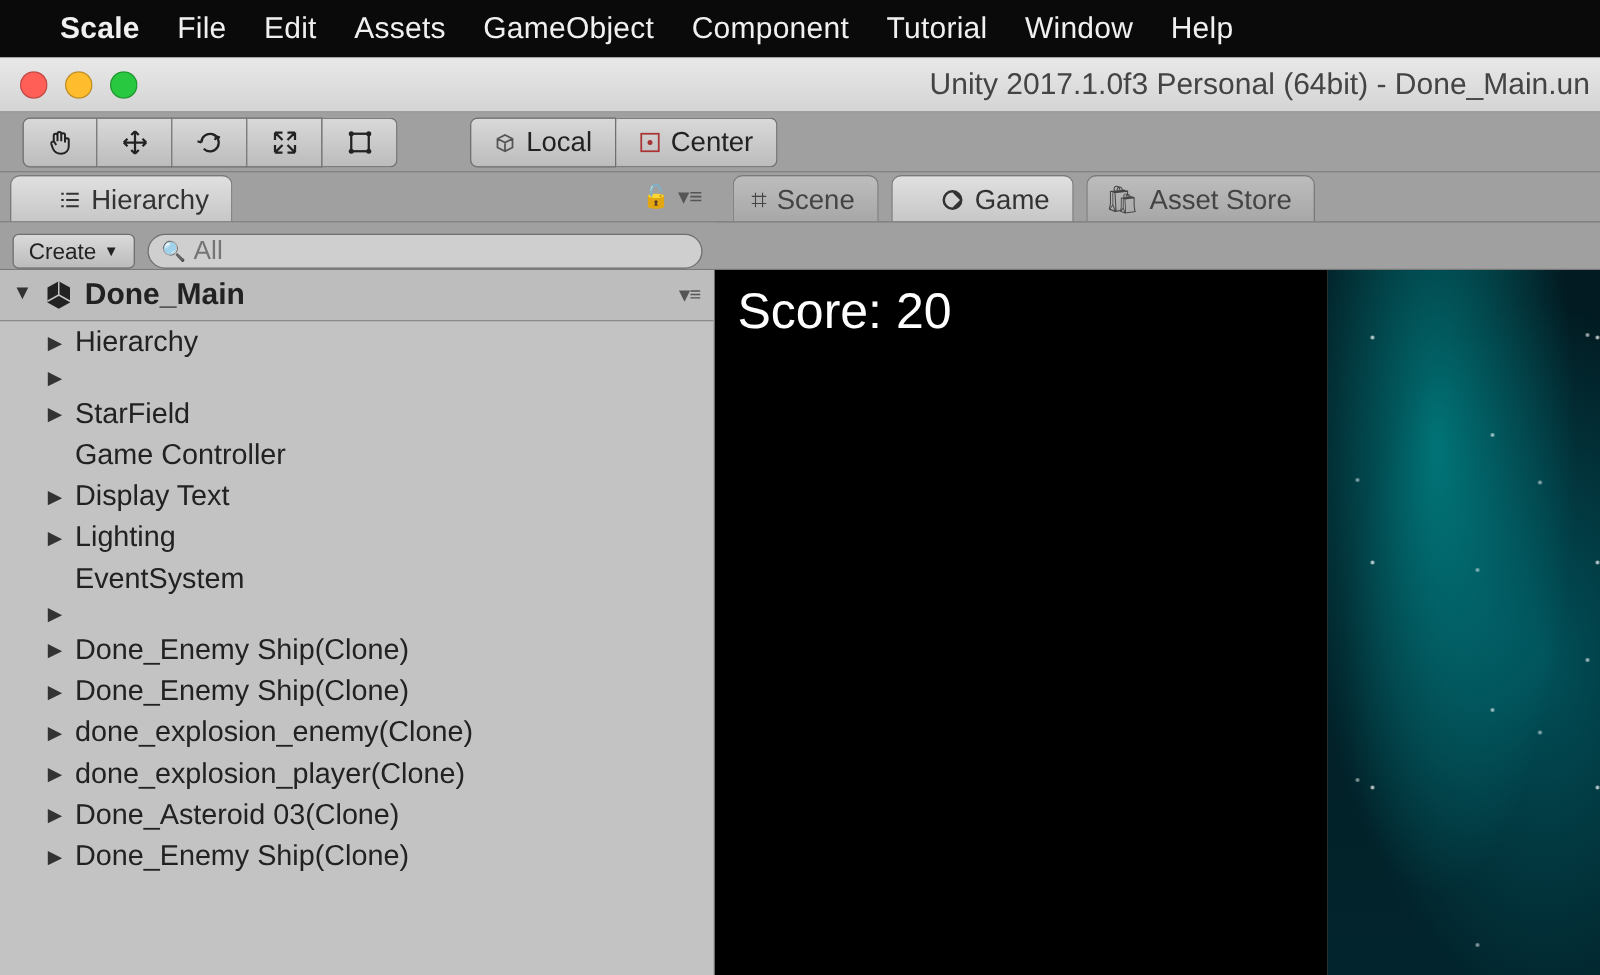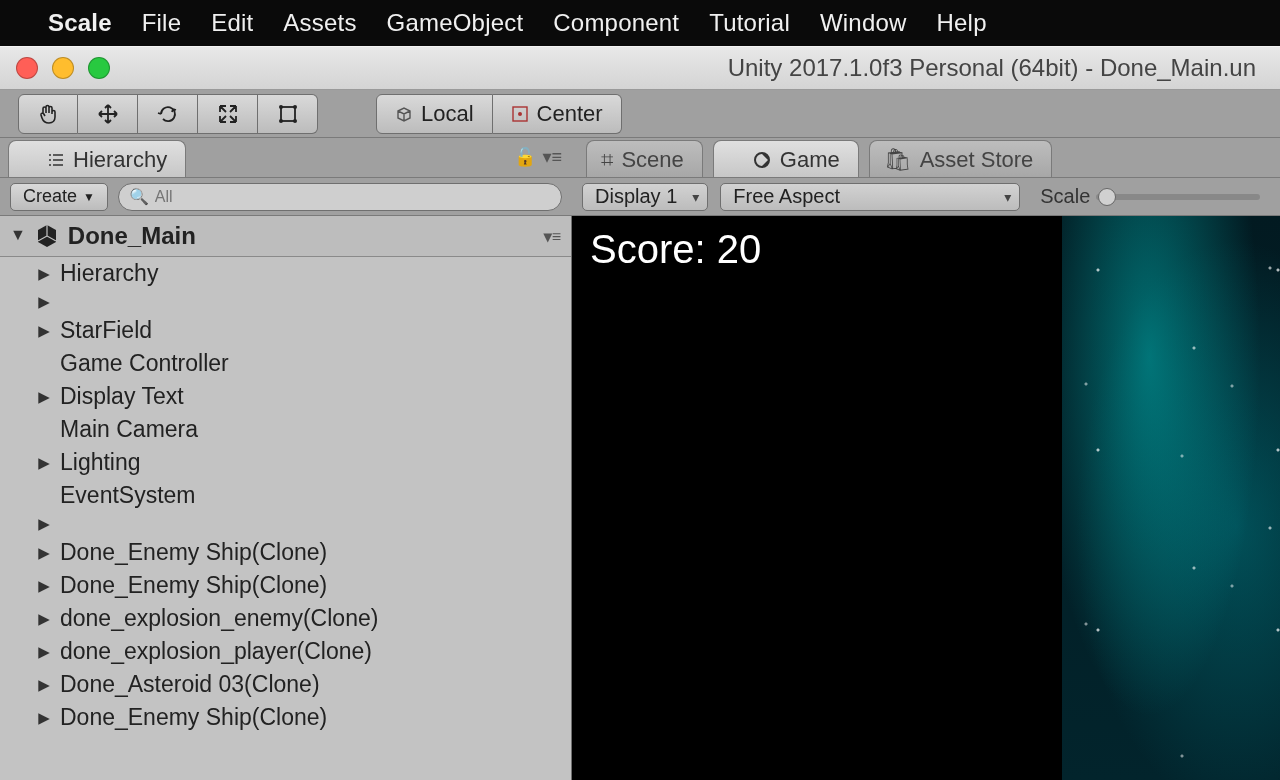--- a/index.html
+++ b/index.html
@@ -11,21 +11,21 @@
 .menubar .item { color: #f0f0f0; font-size: 24px; letter-spacing: 0.2px; cursor: default; }
 .menubar .item.bold { font-weight: 700; }
 
 
 .titlebar { background: linear-gradient(#e8e8e8,#d4d4d4); height: 44px; display: flex; align-items: center; padding: 0 16px; position: relative; border-top: 1px solid #f4f4f4; border-bottom: 1px solid #9a9a9a; }
 .traffic { display: flex; gap: 14px; }
 .tl { width: 22px; height: 22px; border-radius: 50%; border: 1px solid rgba(0,0,0,.25); }
 .tl.red   { background: #ff5f57; }
 .tl.yel   { background: #ffbd2e; }
 .tl.grn   { background: #28c940; }
-.titlebar .title { position: absolute; left: 0; right: 16px; text-align: right; padding-right: 8px; color: #444; font-size: 24px; pointer-events: none; }
+.titlebar .title { position: absolute; left: 0; right: 0; text-align: right; padding-right: 8px; color: #444; font-size: 24px; pointer-events: none; }
 
 
 .toolbar { background: #a0a0a0; height: 48px; display: flex; align-items: center; padding: 0 18px; gap: 10px; border-bottom: 1px solid #7a7a7a; }
 .btn-group { display: flex; }
 .tool-btn { width: 60px; height: 40px; background: linear-gradient(#d9d9d9,#bcbcbc); border: 1px solid #6f6f6f; display: flex; align-items: center; justify-content: center; font-size: 20px; color: #222; }
 .tool-btn:first-child { border-radius: 6px 0 0 6px; }
 .tool-btn:last-child  { border-radius: 0 6px 6px 0; }
 .tool-btn + .tool-btn { border-left: none; }
 .toggle-pair { margin-left: 48px; display: flex; }
 .toggle-btn { height: 40px; padding: 0 18px; background: linear-gradient(#d9d9d9,#bcbcbc); border: 1px solid #6f6f6f; display: flex; align-items: center; gap: 8px; font-size: 22px; color: #222; }
@@ -37,24 +37,24 @@
 .panel-row { display: flex; height: 40px; background: #a0a0a0; border-bottom: 1px solid #7a7a7a; align-items: stretch; }
 .left-tab-region { width: 572px; display: flex; align-items: flex-end; padding-left: 8px; position: relative; }
 .tab { padding: 6px 18px 4px 14px; background: linear-gradient(#d6d6d6,#bcbcbc); border: 1px solid #7a7a7a; border-bottom: none; border-radius: 8px 8px 0 0; display: flex; align-items: center; gap: 8px; font-size: 22px; color: #333; margin-right: 4px; }
 .tab.inactive { background: linear-gradient(#bdbdbd,#a7a7a7); color: #444; }
 .tab.active { background: linear-gradient(#e0e0e0,#c7c7c7); padding-left: 38px; }
 .lock-area { position:absolute; right:10px; top:8px; color:#555; font-size:18px; display:flex; gap:6px; align-items:center; }
 .right-tab-region { flex: 1; display: flex; align-items: flex-end; padding-left: 14px; }
 
 
 .subrow { display: flex; height: 38px; border-bottom: 1px solid #7a7a7a; }
-.subrow .left { width: 572px; display: flex; align-items: center; gap: 10px; padding: 0 10px; background: #a0a0a0; }
+.subrow .left { width: 572px; display: flex; align-items: flex-end; gap: 10px; padding: 0 10px; background: #a0a0a0; }
 .create-btn { height: 28px; padding: 0 12px; background: linear-gradient(#d9d9d9,#bcbcbc); border: 1px solid #6f6f6f; border-radius: 5px; font-size: 18px; color: #222; display:flex; align-items:center; gap:6px;}
 .search { flex:1; height: 28px; border-radius: 14px; border: 1px solid #6f6f6f; background: #cfcfcf; display: flex; align-items: center; padding: 0 10px; gap: 6px; }
-.search input { background: transparent; border: none; outline: none; font-size: 16px; color:#7f1d1d; flex:1; }
+.search input { background: transparent; border: none; outline: none; font-size: 21px; color:#7f1d1d; flex:1; }
 .subrow .right { flex:1; display:flex; align-items:center; background:#a0a0a0; }
 .dropdown { height: 28px; padding: 0 30px 0 12px; border:1px solid #6f6f6f; background: linear-gradient(#d2d2d2,#bcbcbc); border-radius: 5px; font-size: 20px; color:#222; margin-right: 12px; position:relative; display:flex; align-items:center;}
 .dropdown::after { content:"▾"; position:absolute; right:8px; font-size:14px; color:#444; }
 .dropdown.wide { flex-basis: 300px; }
 .scale-lbl { font-size:20px; color:#333; margin-left:8px; margin-right:6px;}
 .slider { flex:1; height:6px; background:#888; border-radius:3px; margin-right:10px; position:relative; }
 .slider .thumb { position:absolute; left:2px; top:-6px; width:18px; height:18px; border-radius:50%; background:#d0d0d0; border:1px solid #666; }
 
 
 .main { display:flex; height: calc(780px - 46px - 44px - 48px - 40px - 38px); }
@@ -196,32 +196,20 @@
   <div class="left">
     <div class="create-btn">
       <span>Create</span>
       <span style="font-size:12px;">▼</span>
     </div>
     <div class="search">
       <span>🔍</span>
       <input placeholder="All" style="">
     </div>
   </div>
-  <div class="right" style="padding:0 10px;">
-    <div class="dropdown">
-      <span>Display 1</span>
-    </div>
-    <div class="dropdown wide">
-      <span>Free Aspect</span>
-    </div>
-    <span class="scale-lbl">Scale</span>
-    <div class="slider">
-      <div class="thumb"></div>
-    </div>
-  </div>
 </div>
 
 <div class="main">
   <div class="hierarchy">
     <div class="scene-head">
       <span class="disclose">▼</span>
       <svg class="unity-ico" viewBox="0 0 26 26">
           <path d="M13 2l9 5v12l-9 5-9-5V7z" fill="#222"></path>
           <path d="M13 2v11l9 5M13 13L4 18M13 13V2" stroke="#c3c3c3" stroke-width="1.2" fill="none"></path>
         </svg>
@@ -242,24 +230,20 @@
         </div>
         <div class="node">
           <span class="tri blank">▶</span>
           <span>Game Controller</span>
         </div>
         <div class="node">
           <span class="tri">▶</span>
           <span>Display Text</span>
         </div>
         <div class="node">
-          <span class="tri blank">▶</span>
-          <span>Main Camera</span>
-        </div>
-        <div class="node">
           <span class="tri">▶</span>
           <span>Lighting</span>
         </div>
         <div class="node">
           <span class="tri blank">▶</span>
           <span>EventSystem</span>
         </div>
         <div class="node">
           <span class="tri">▶</span>
         </div>

